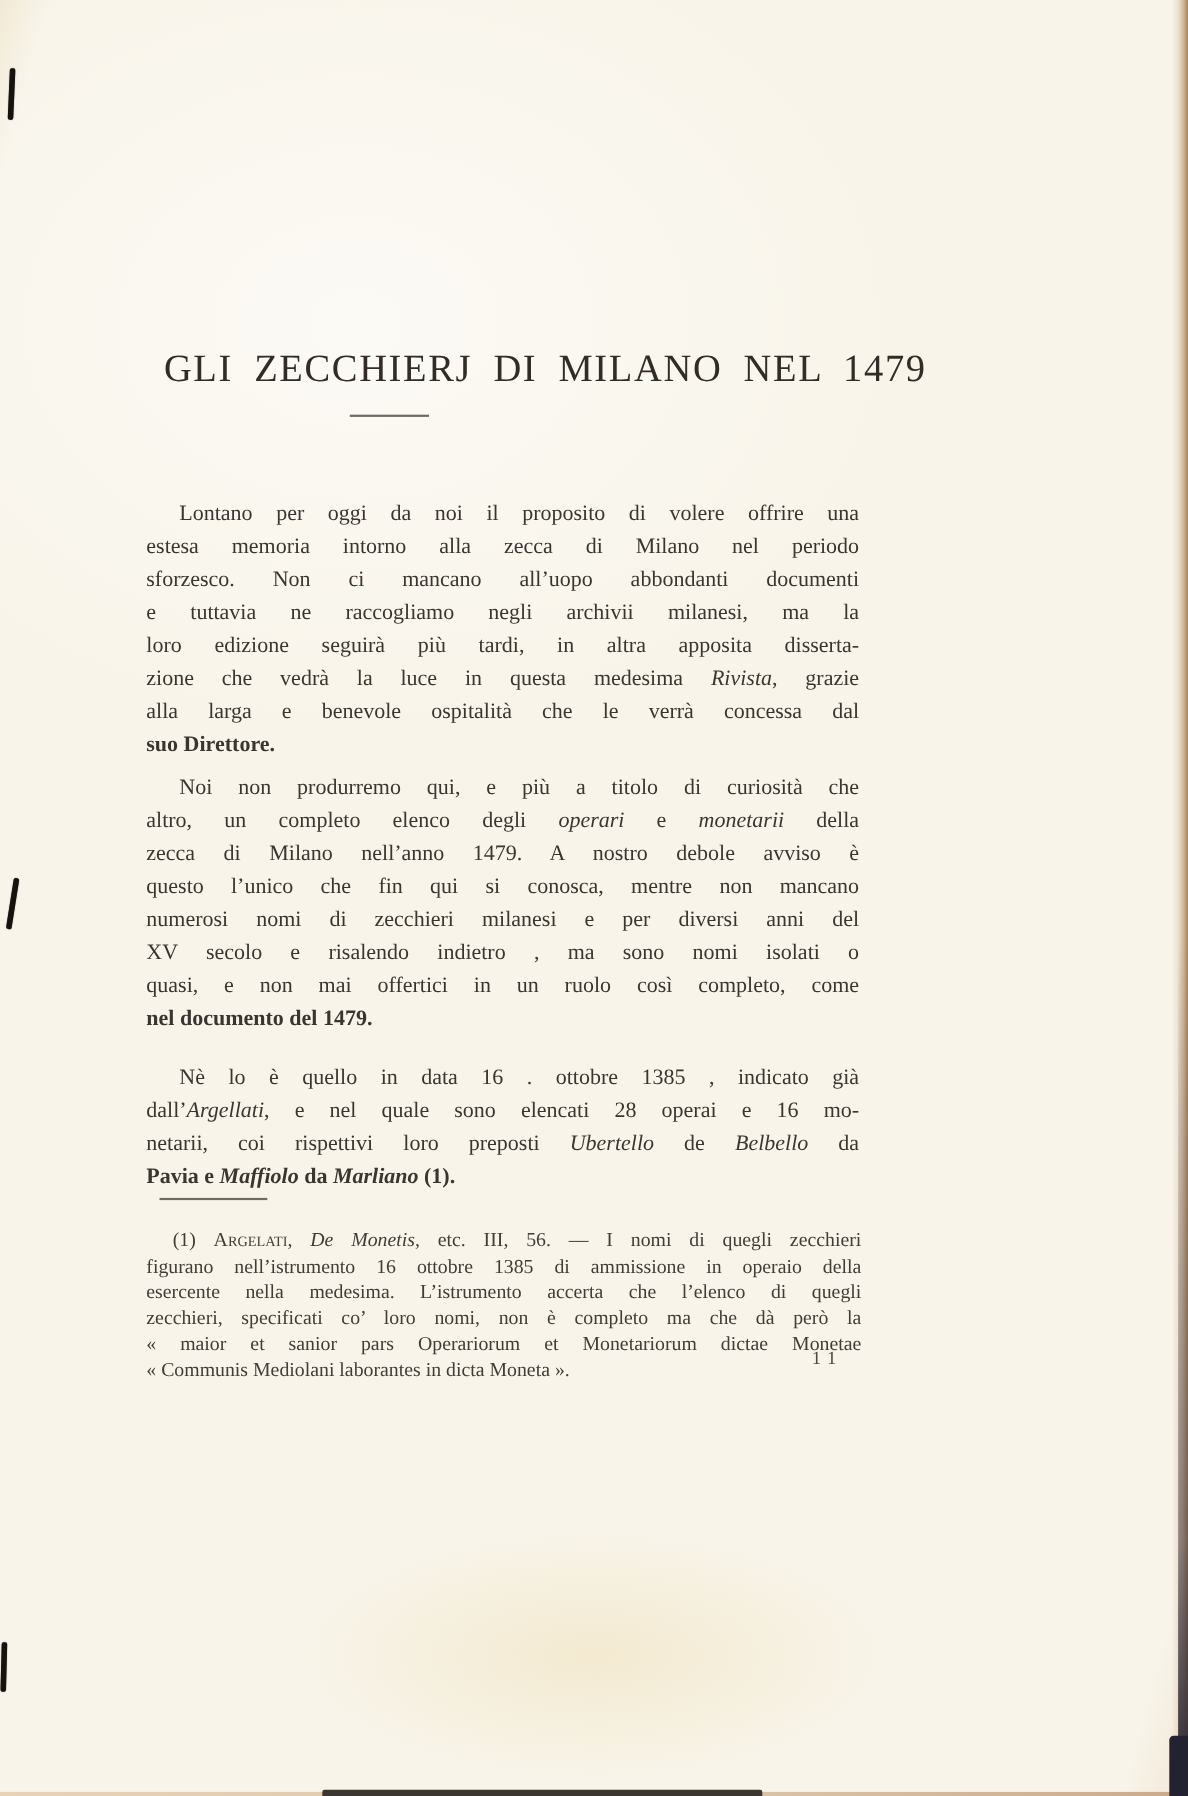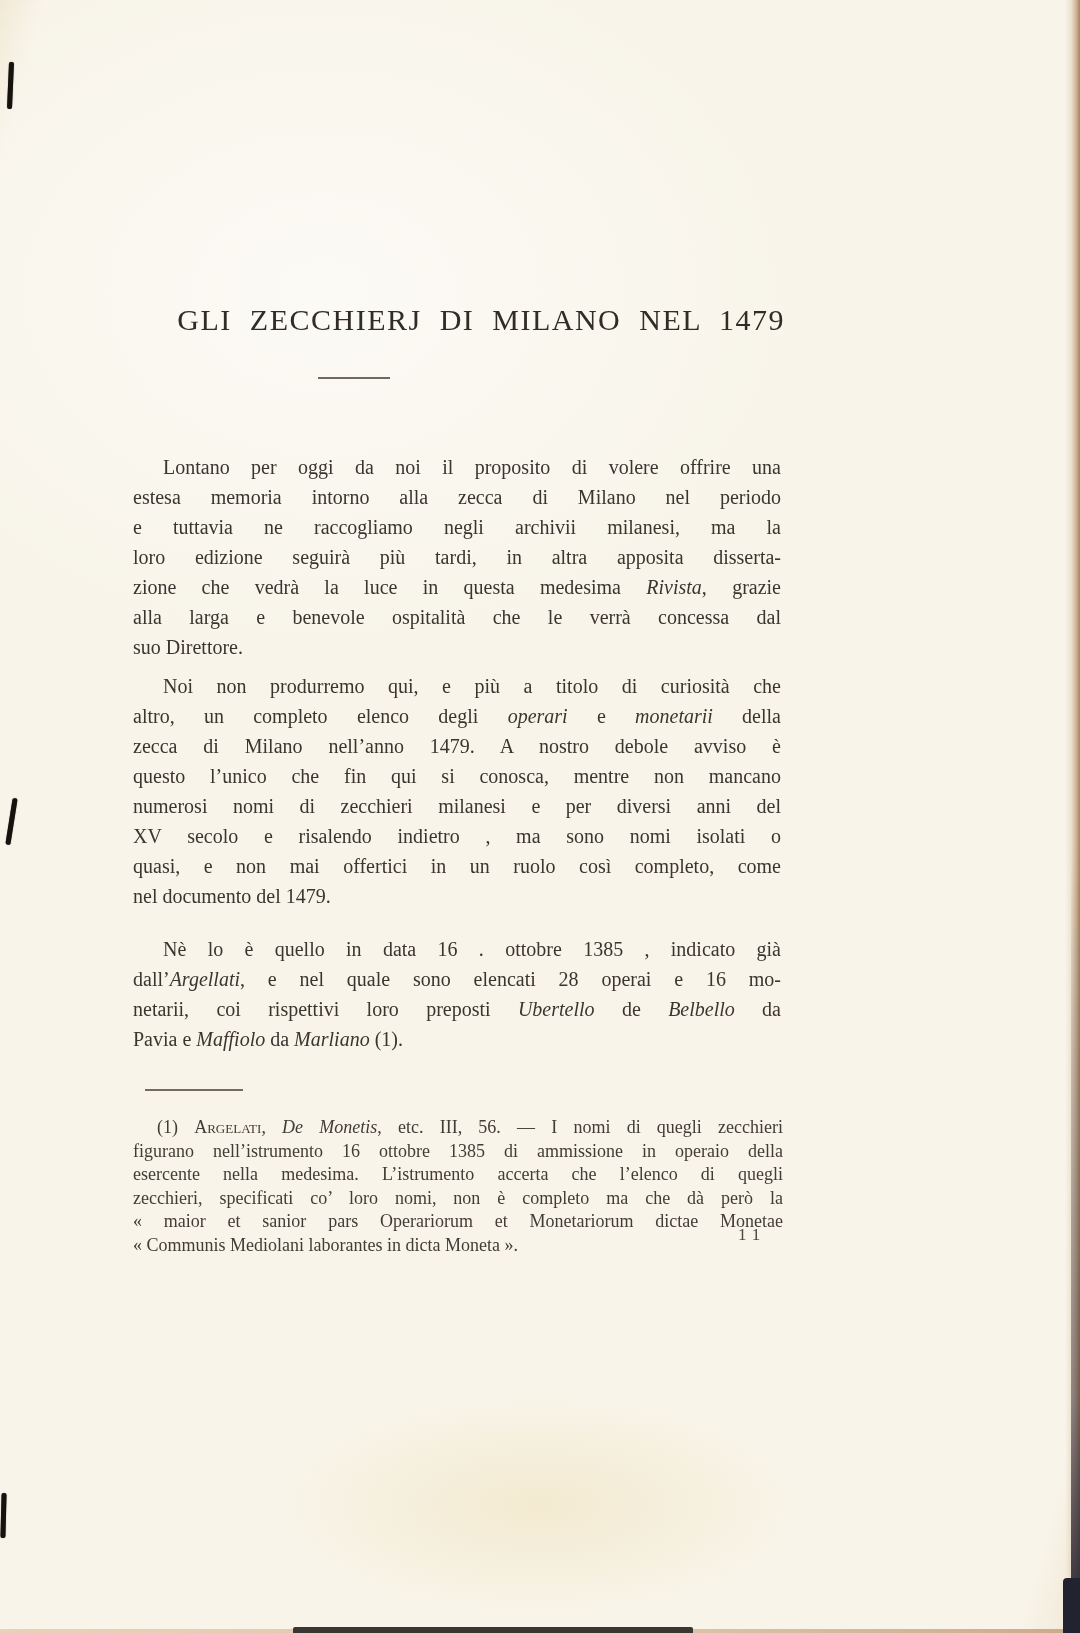--- a/index.html
+++ b/index.html
@@ -18,23 +18,23 @@
       radial-gradient(ellipse 800px 600px at 30% 18%, rgba(255,255,255,0.55), rgba(255,255,255,0) 65%),
       linear-gradient(105deg, #f1e9d4 0%, #f8f4e9 3%, #f8f4e9 96%, #f1e7d6 100%);
     font-family: "Liberation Serif", "DejaVu Serif", serif;
     color: #3b3530;
   }
   .title {
     position: absolute;
     left: 133px;
     top: 299px;
     width: 648px;
-    margin: 4px;
+    margin: 16px;
     text-align: right;
-    font-size: 30px;
+    font-size: 35px;
     font-weight: normal;
     letter-spacing: 1.5px;
     word-spacing: 9px;
     white-space: nowrap;
     color: #322c27;
   }
   .title-rule {
     position: absolute;
     left: 318px;
     top: 377px;
@@ -50,21 +50,21 @@
     font-size: 20px;
     line-height: 30px;
     overflow: hidden;
   }
   .tline {
     text-align: justify;
     text-align-last: justify;
     text-justify: inter-word;
   }
   .para .tline:first-child { text-indent: 30px; }
-  .para .tline:last-child { text-align-last: left; }
+  .para .tline:last-child { text-align-last: left; font-weight: bold; }
   .p2 { margin-top: 9px; }
   .p3 { margin-top: 23px; }
   .i  { font-style: italic; }
   .sc { font-variant: small-caps; margin-top: 48px; }
   .footnote-rule {
     position: absolute;
     left: 145px;
     top: 1089px;
     width: 98px;
     height: 2px;
@@ -146,20 +146,21 @@
 <div class="scan">
 
   <h1 class="title">GLI ZECCHIERJ DI MILANO NEL 1479</h1>
 
   <div class="title-rule"></div>
 
   <div class="body-text">
     <div class="para p1">
         <div class="tline"><span>Lontano per oggi da noi il proposito di volere offrire una</span></div>
         <div class="tline"><span>estesa memoria intorno alla zecca di Milano nel periodo</span></div>
+        <div class="tline"><span>sforzesco. Non ci mancano all’uopo abbondanti documenti</span></div>
         <div class="tline"><span>e tuttavia ne raccogliamo negli archivii milanesi, ma la</span></div>
         <div class="tline"><span>loro edizione seguirà più tardi, in altra apposita disserta-</span></div>
         <div class="tline"><span>zione che vedrà la luce in questa medesima </span><span class="i">Rivista</span><span>, grazie</span></div>
         <div class="tline"><span>alla larga e benevole ospitalità che le verrà concessa dal</span></div>
         <div class="tline"><span>suo Direttore.</span></div>
       </div>
     <div class="para p2">
         <div class="tline"><span>Noi non produrremo qui, e più a titolo di curiosità che</span></div>
         <div class="tline"><span>altro, un completo elenco degli </span><span class="i">operari</span><span> e </span><span class="i">monetarii</span><span> della</span></div>
         <div class="tline"><span>zecca di Milano nell’anno 1479. A nostro debole avviso è</span></div>

